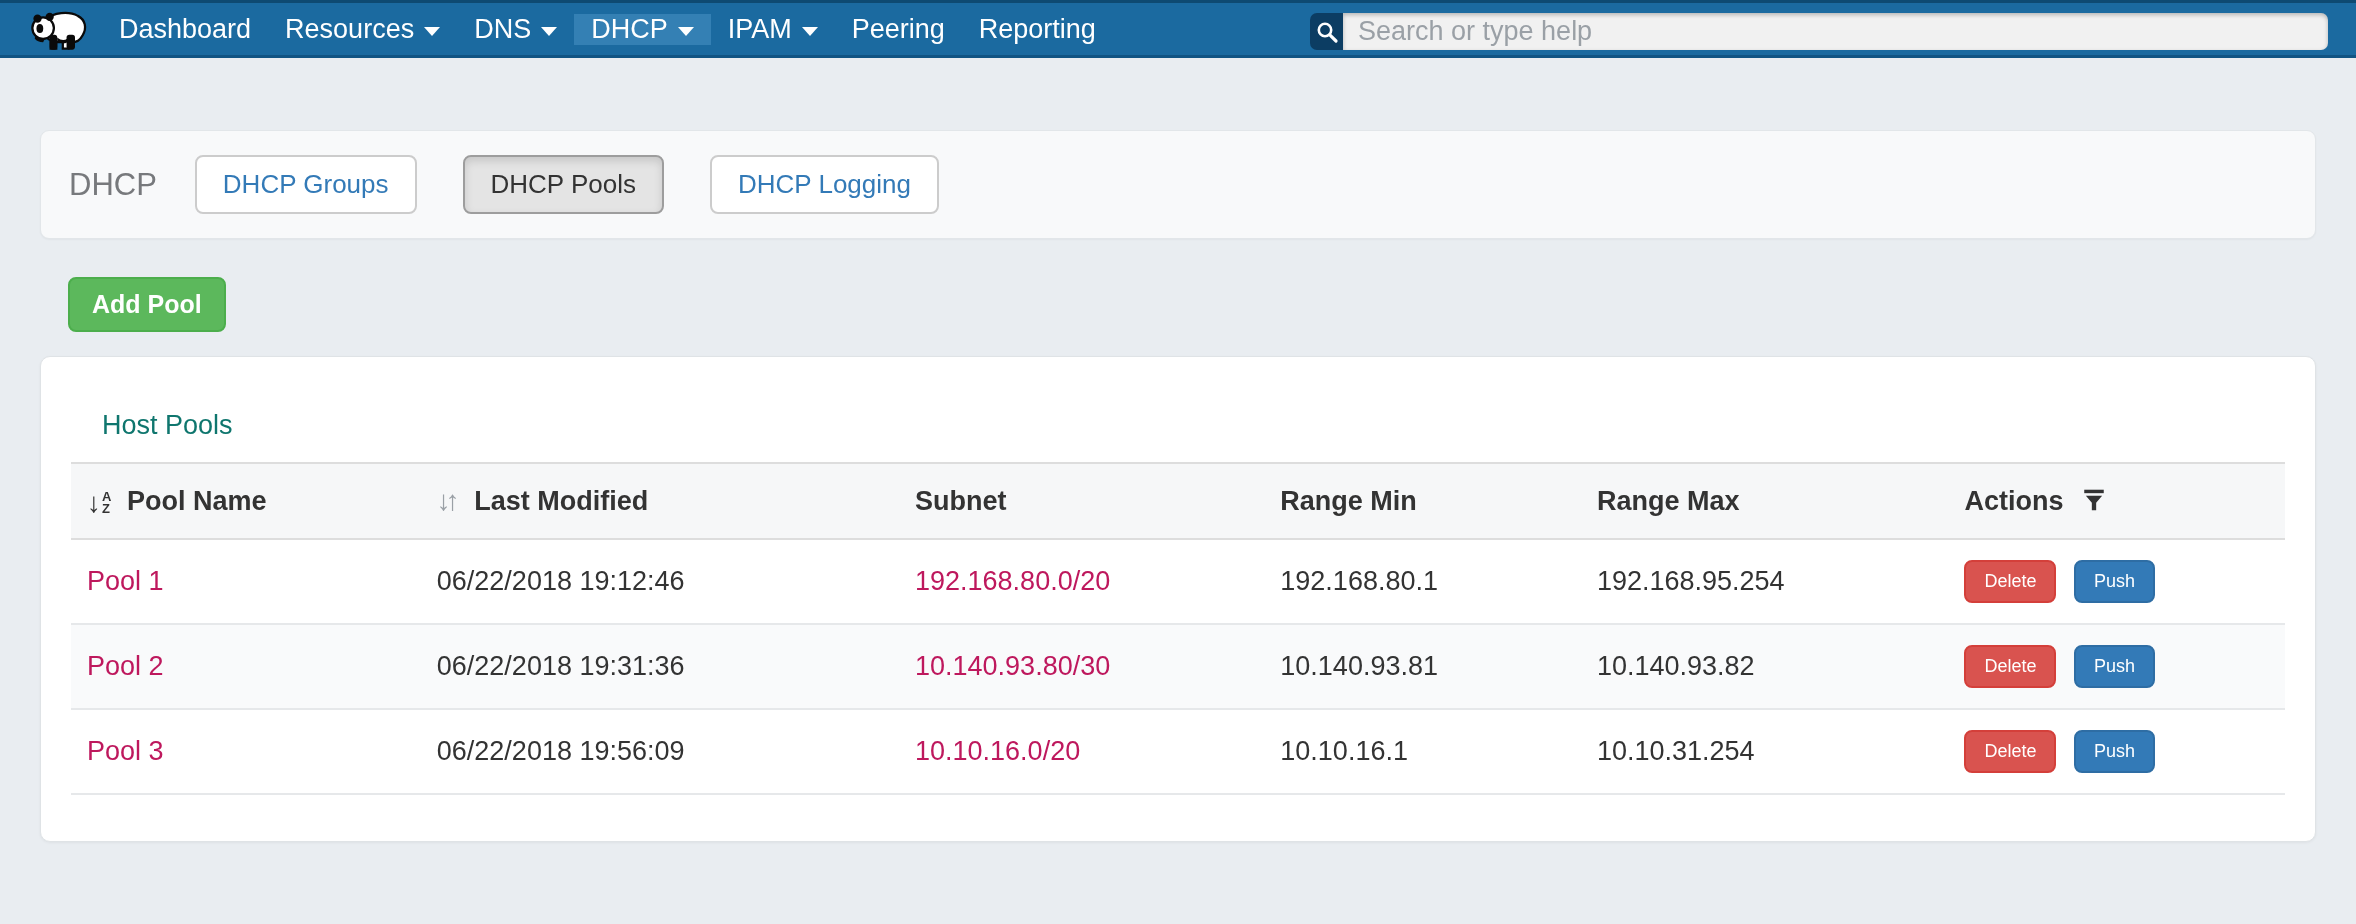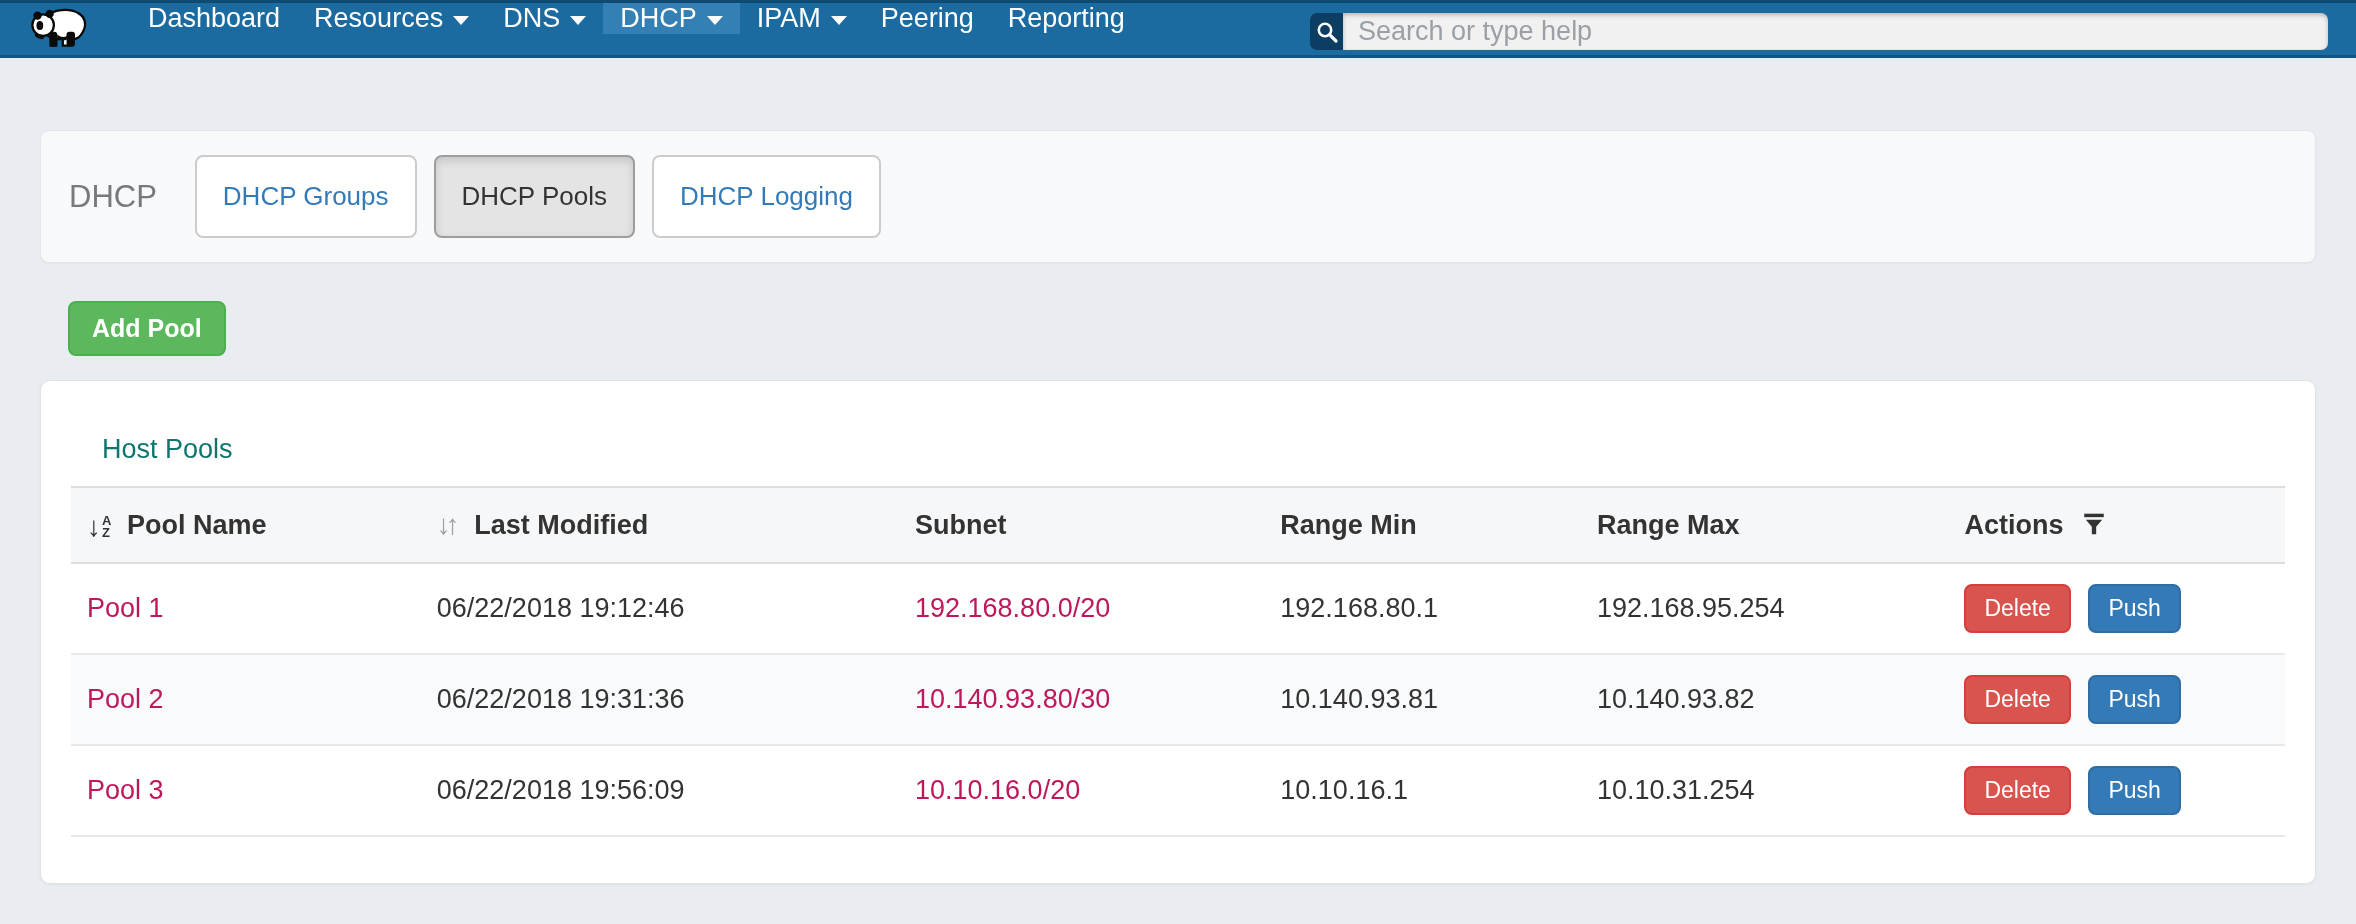--- a/index.html
+++ b/index.html
@@ -10,23 +10,22 @@
     overflow:hidden;
   }
 
   
   .navbar {
     height:58px;
     background:#1b6aa0;
     border-top:3px solid #0e4a72;
     border-bottom:3px solid #115483;
     display:flex;
-    align-items:flex-start;
+    align-items:center;
     position:relative;
-    gap:29px;
   }
   .logo-wrap {
     display:flex; align-items:center;
     padding:0 12px 0 30px;
   }
   .logo-wrap svg { width:60px; height:46px; }
   .nav-items { display:flex; align-items:stretch; }
   .nav-item {
     display:flex; align-items:center;
     padding:0 17px;
@@ -72,22 +71,22 @@
     box-shadow:0 1px 2px rgba(0,0,0,.04);
   }
   .subnav-title { color:#77797c; font-size:31px; margin-right:38px; }
   .subnav-btn {
     background:#fff;
     border:2px solid #cccccc;
     border-radius:8px;
     color:#337ab7;
     font-family:"Liberation Sans", sans-serif;
     font-size:26px;
-    padding:24px 26px;
-    margin-right:17px;
+    padding:12px 26px;
+    margin-right:46px;
     cursor:pointer;
   }
   .subnav-btn.active {
     background:#e4e4e4;
     border-color:#9d9d9d;
     color:#333;
     box-shadow: inset 0 4px 8px rgba(0,0,0,.13);
   }
 
   
@@ -159,21 +158,21 @@
   .sort-az { display:inline-flex; align-items:center; margin-right:8px; vertical-align:-2px; }
   .sort-az .arr { font-size:28px; font-weight:bold; color:#333; line-height:26px; }
   .sort-az .letters { display:inline-flex; flex-direction:column; margin-left:1px; }
   .sort-az .letters i { font-style:normal; font-size:13px; font-weight:bold; line-height:12px; color:#333; }
   .sort-both { color:#9aa0a6; font-size:28px; font-weight:bold; letter-spacing:-5px; margin-right:12px; }
   .filter-icon { margin-left:10px; vertical-align:-3px; }
 
   .btn-action {
     border-radius:8px; color:#fff;
     font-family:"Liberation Sans", sans-serif;
-    font-size:23px;
+    font-size:18px;
     padding:9px 18px;
     cursor:pointer;
   }
   .btn-danger { background:#d9534f; border:2px solid #d43f3a; margin-right:10px; }
   .btn-primary { background:#337ab7; border:2px solid #2e6da4; }
 </style>
 </head>
 <body>
 
 <div class="navbar">

